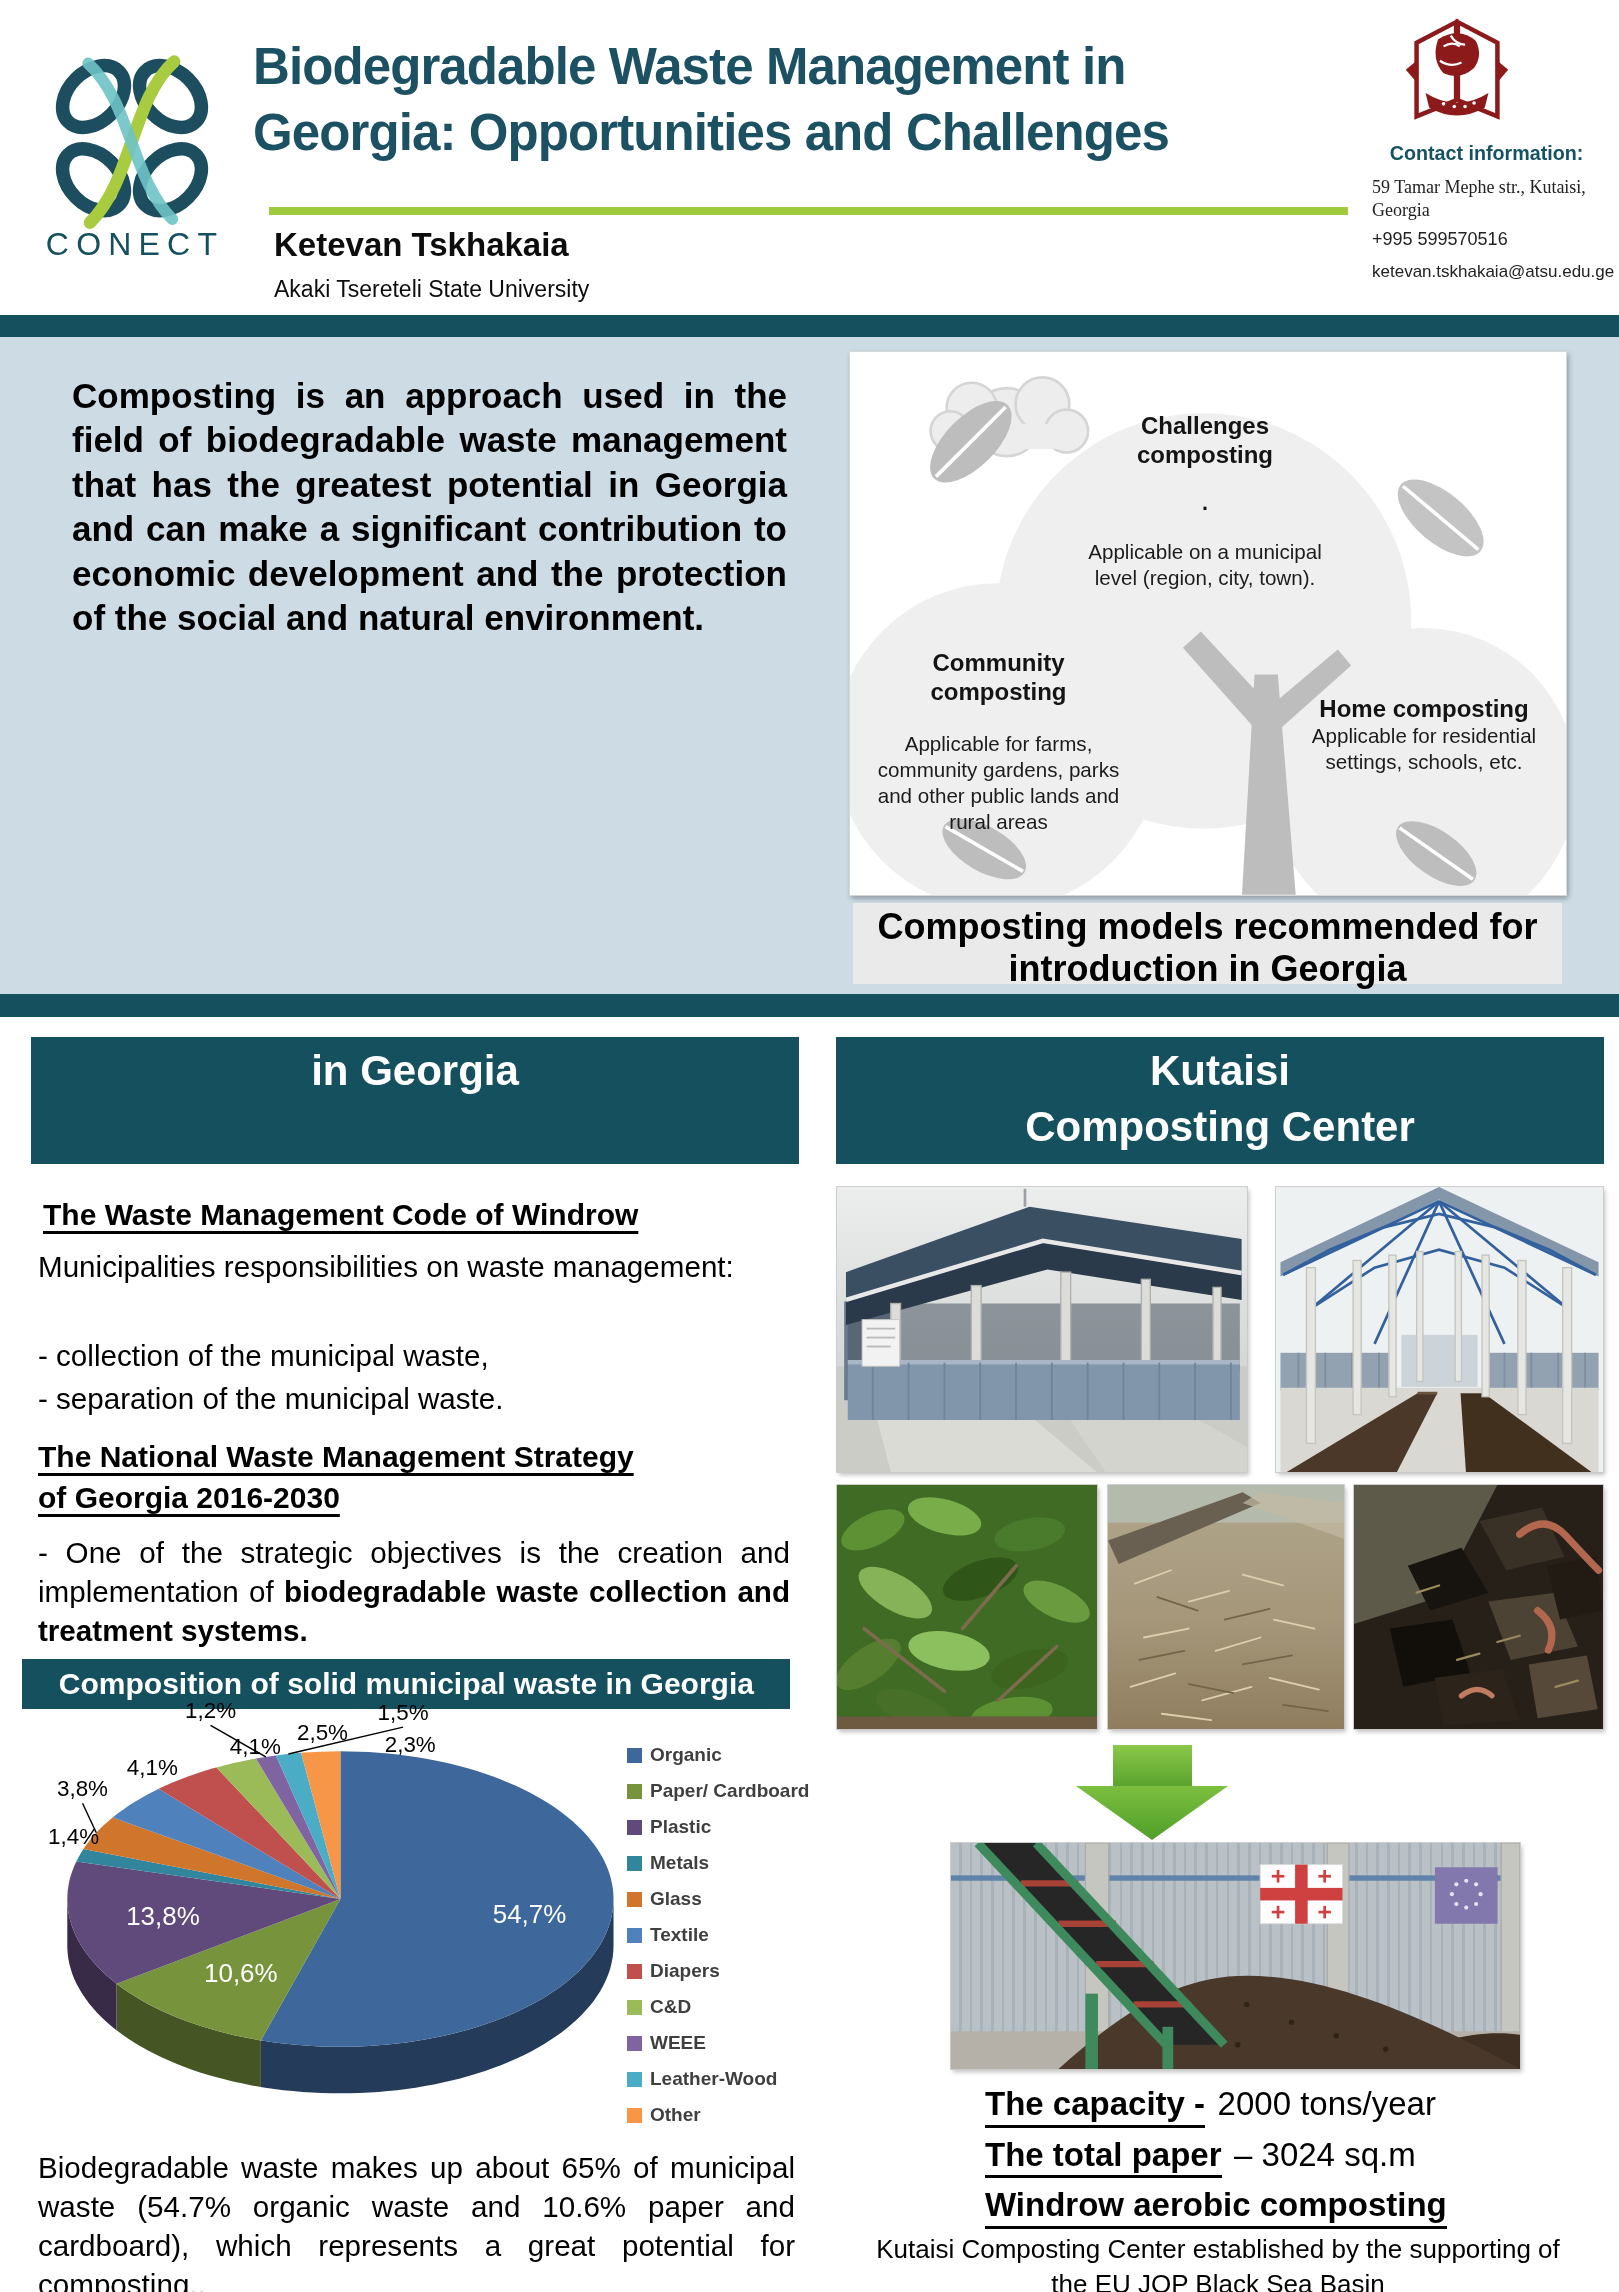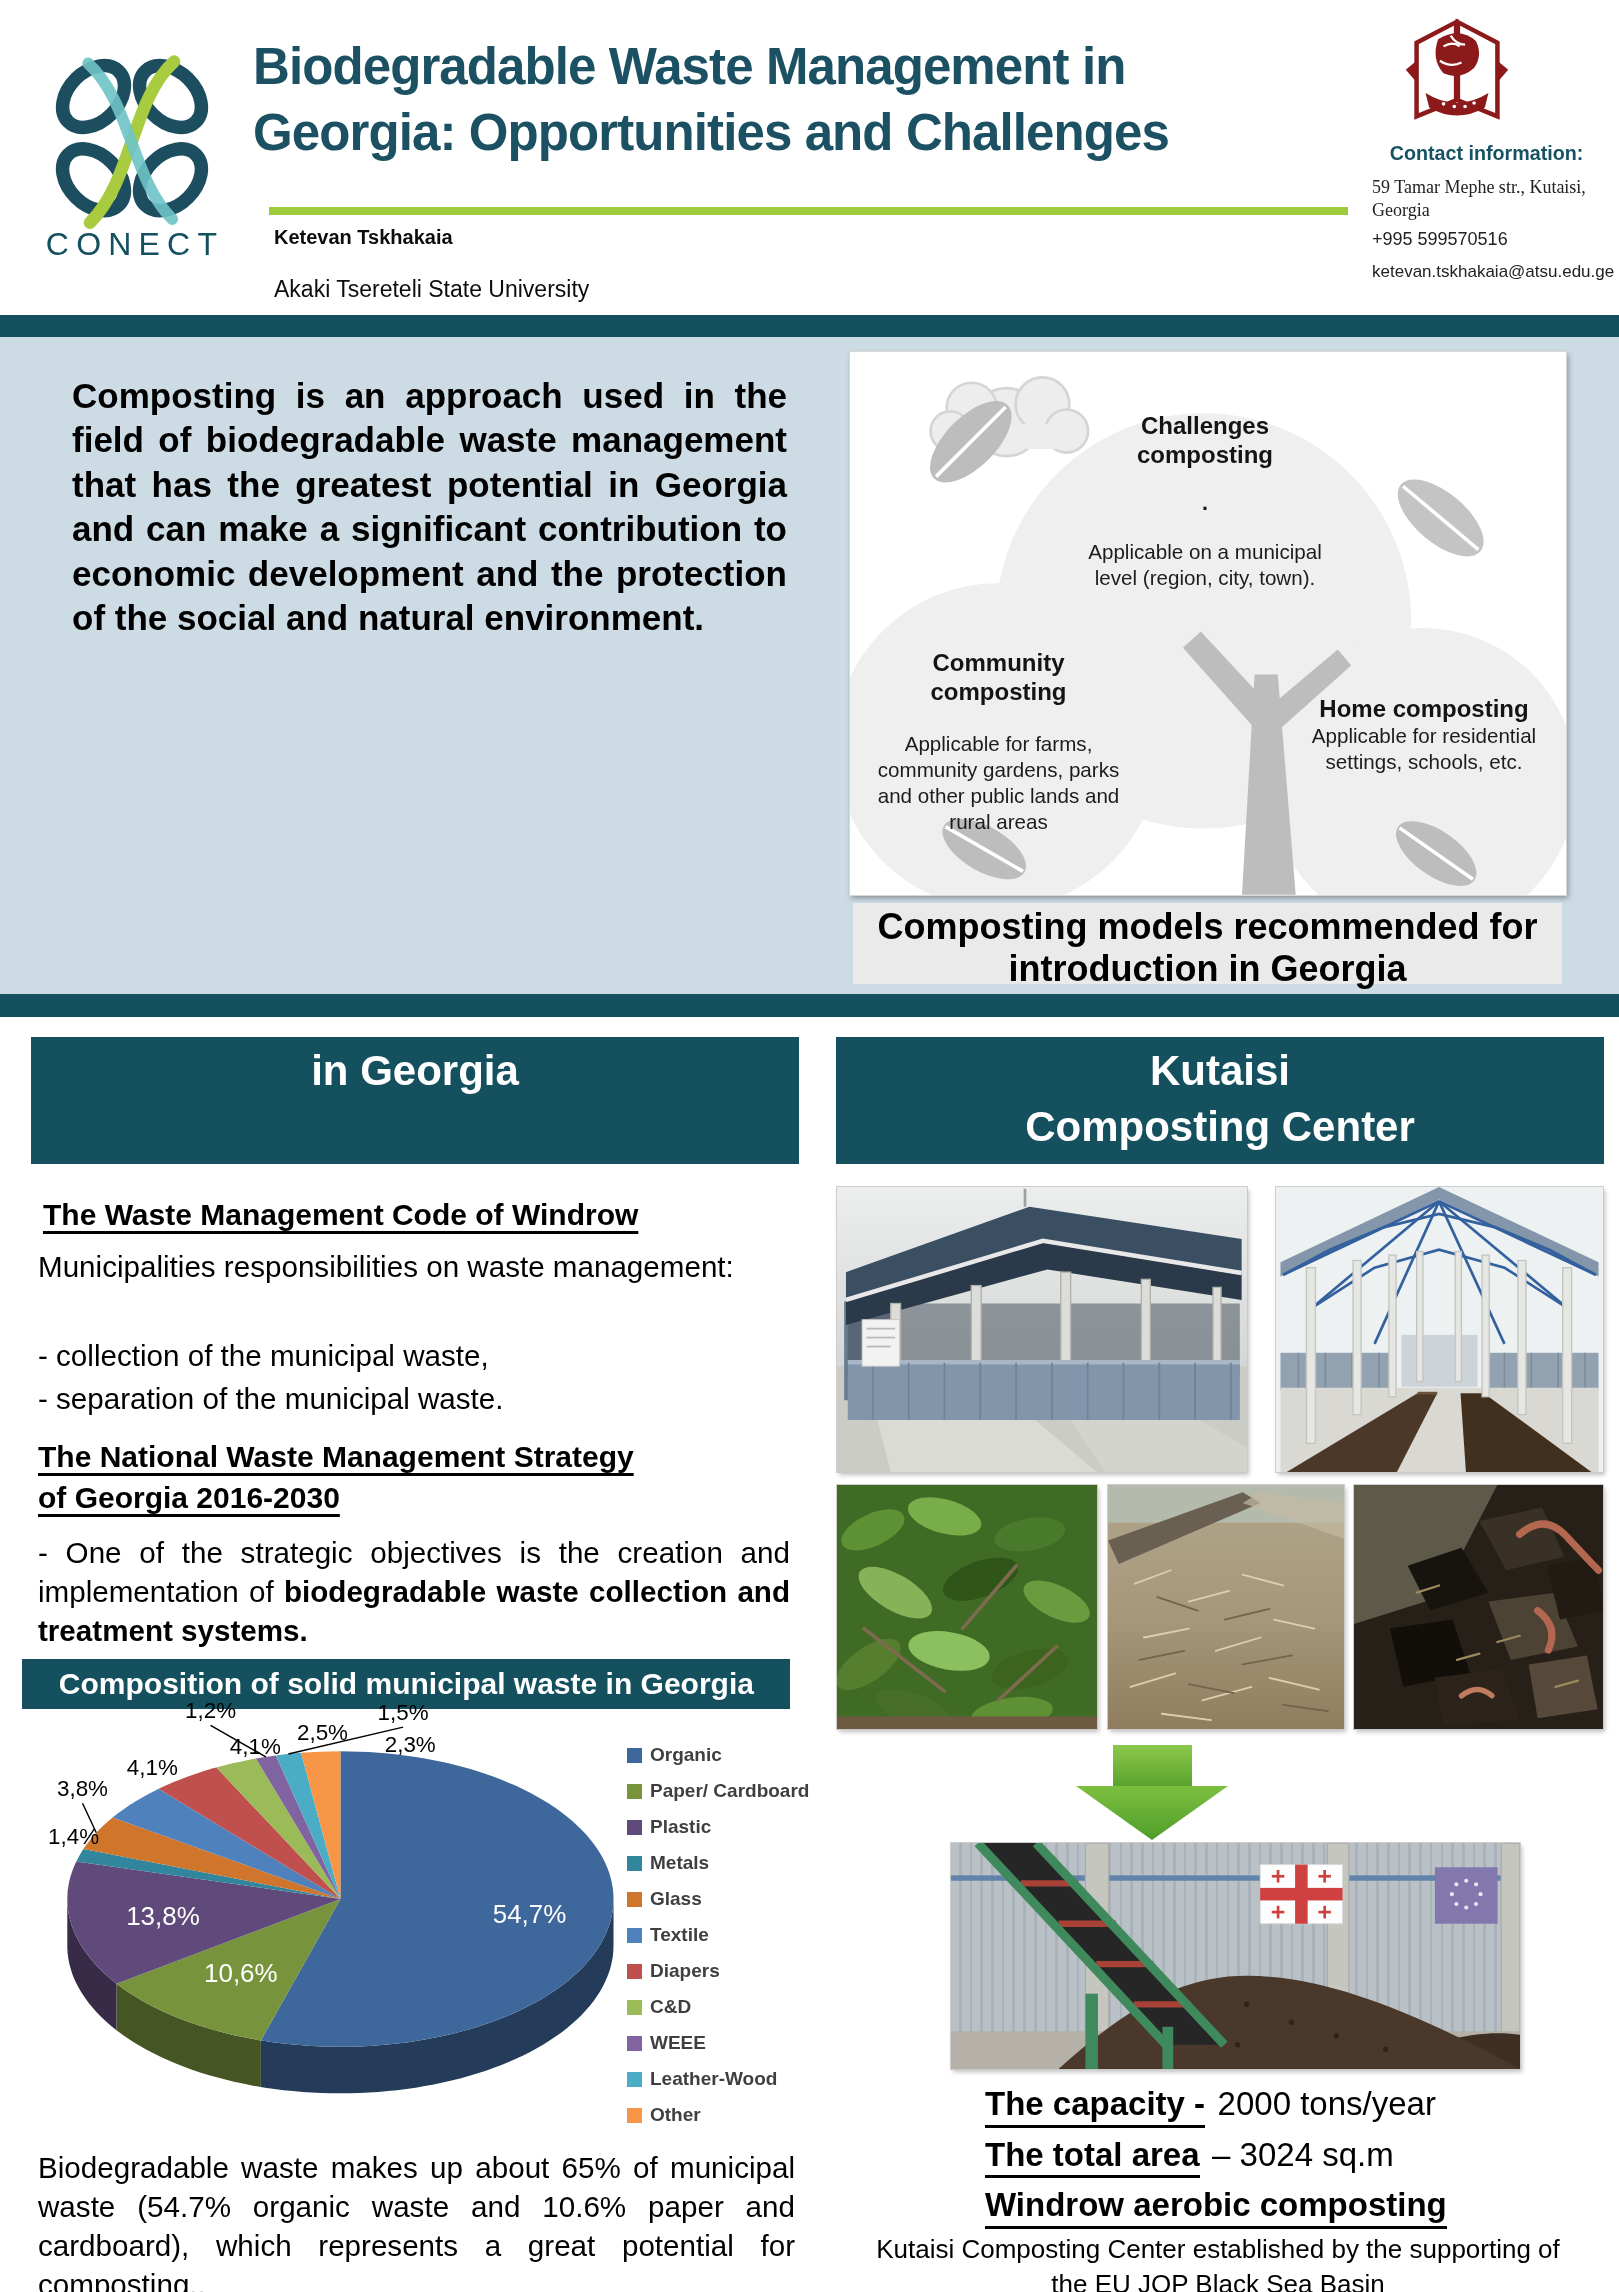--- a/index.html
+++ b/index.html
@@ -2,21 +2,21 @@
 <html style="font-size:14.3px"><head>
 <meta charset="utf-8">
 <style>
   html,body{margin:0;padding:0;background:#ffffff;}
   .page{position:relative;width:1619px;height:2293px;background:#ffffff;overflow:hidden;
         font-family:"Liberation Sans",sans-serif;color:#111;}
   .abs{position:absolute;}
   
   .title{font-size:51px;font-weight:700;color:#1b5163;line-height:66px;letter-spacing:-0.9px;}
   .green-rule{background:#9fca3c;}
-  .author{font-size:20px;font-weight:700;color:#0d0d0d;}
+  .author{font-size:33px;font-weight:700;color:#0d0d0d;}
   .affil{font-size:23px;color:#0d0d0d;}
   .contact-head{font-size:19.7px;font-weight:700;color:#155263;}
   .contact-addr{font-family:"Liberation Serif",serif;font-size:18px;line-height:23px;color:#222;}
   .contact-line{font-size:18px;color:#222;}
   .conect-label{font-size:32px;letter-spacing:7.2px;color:#14505f;font-weight:400;}
   
   .teal{background:#15505f;}
   .band{background:#cddbe5;}
   
   .intro-text{font-size:35px;font-weight:700;line-height:1.27;text-align:justify;color:#000;}
@@ -518,21 +518,21 @@
       <rect x="150" y="168" width="14" height="84" fill="#3f8a5c"></rect>
       <rect x="236" y="205" width="12" height="47" fill="#3f8a5c"></rect>
     </svg>
   </div>
 
   <div class="abs" style="left:985px;top:2085px;">
     <div class="fact-line" style="margin-bottom:12.5px;">
       <span class="fact-label">The capacity  -</span><span class="fact-value">2000 tons/year</span>
     </div>
     <div class="fact-line" style="margin-bottom:12.5px;">
-      <span class="fact-label">The total area</span><span class="fact-value">– 3024 sq.m</span>
+      <span class="fact-label">The total paper</span><span class="fact-value">– 3024 sq.m</span>
     </div>
     <div class="fact-line">
       <span class="fact-label">Windrow aerobic composting</span>
     </div>
   </div>
 
   <div class="abs footnote" style="left:864px;top:2232px;width:708px;">Kutaisi Composting Center established by the supporting of the EU JOP Black Sea Basin</div>
 
 </div>
 

